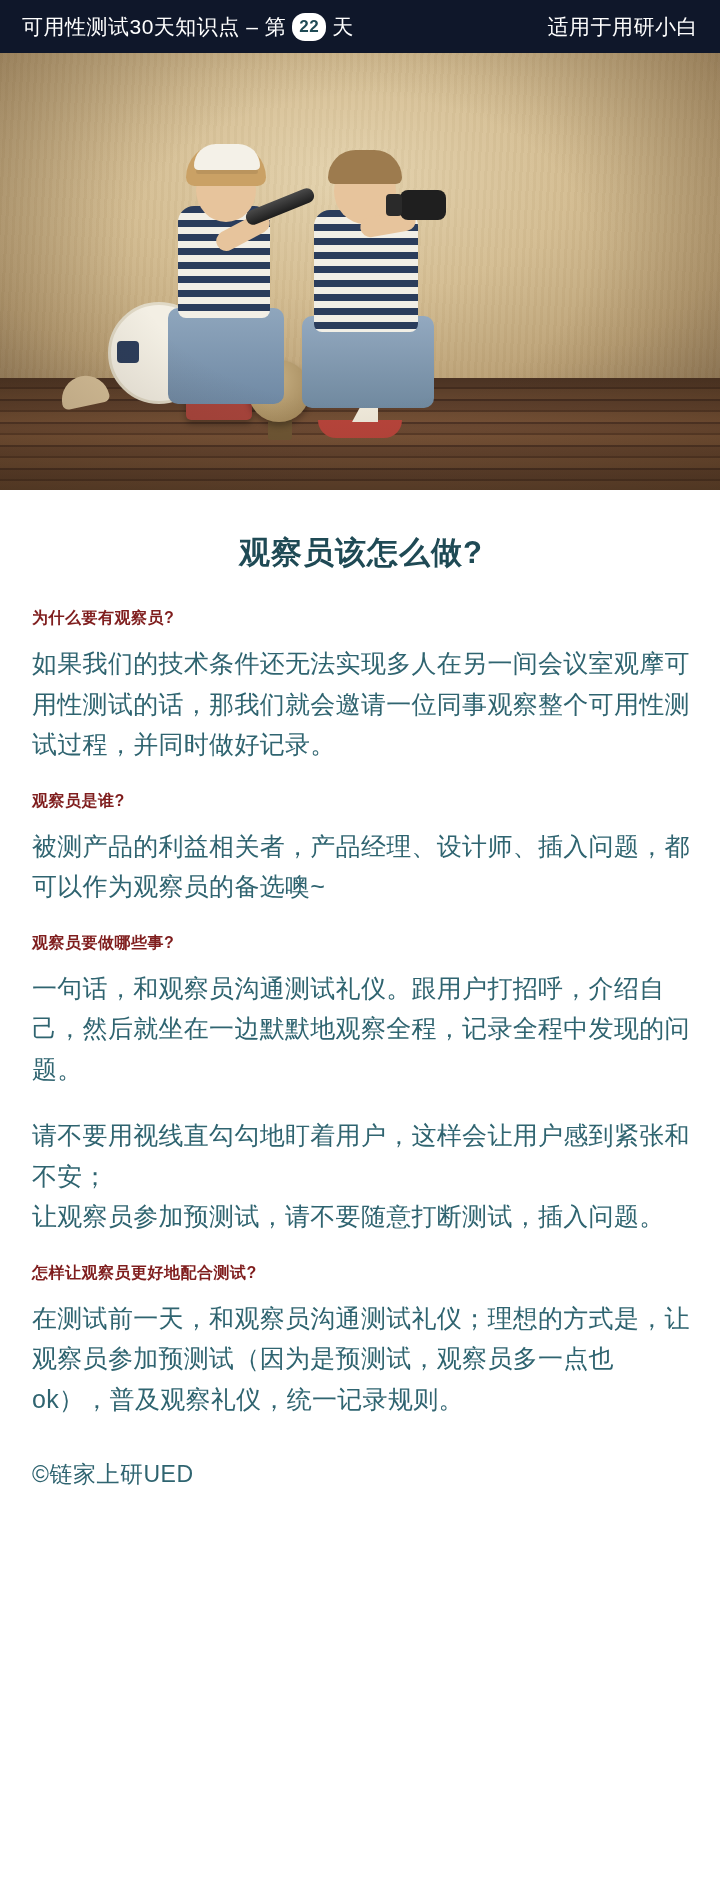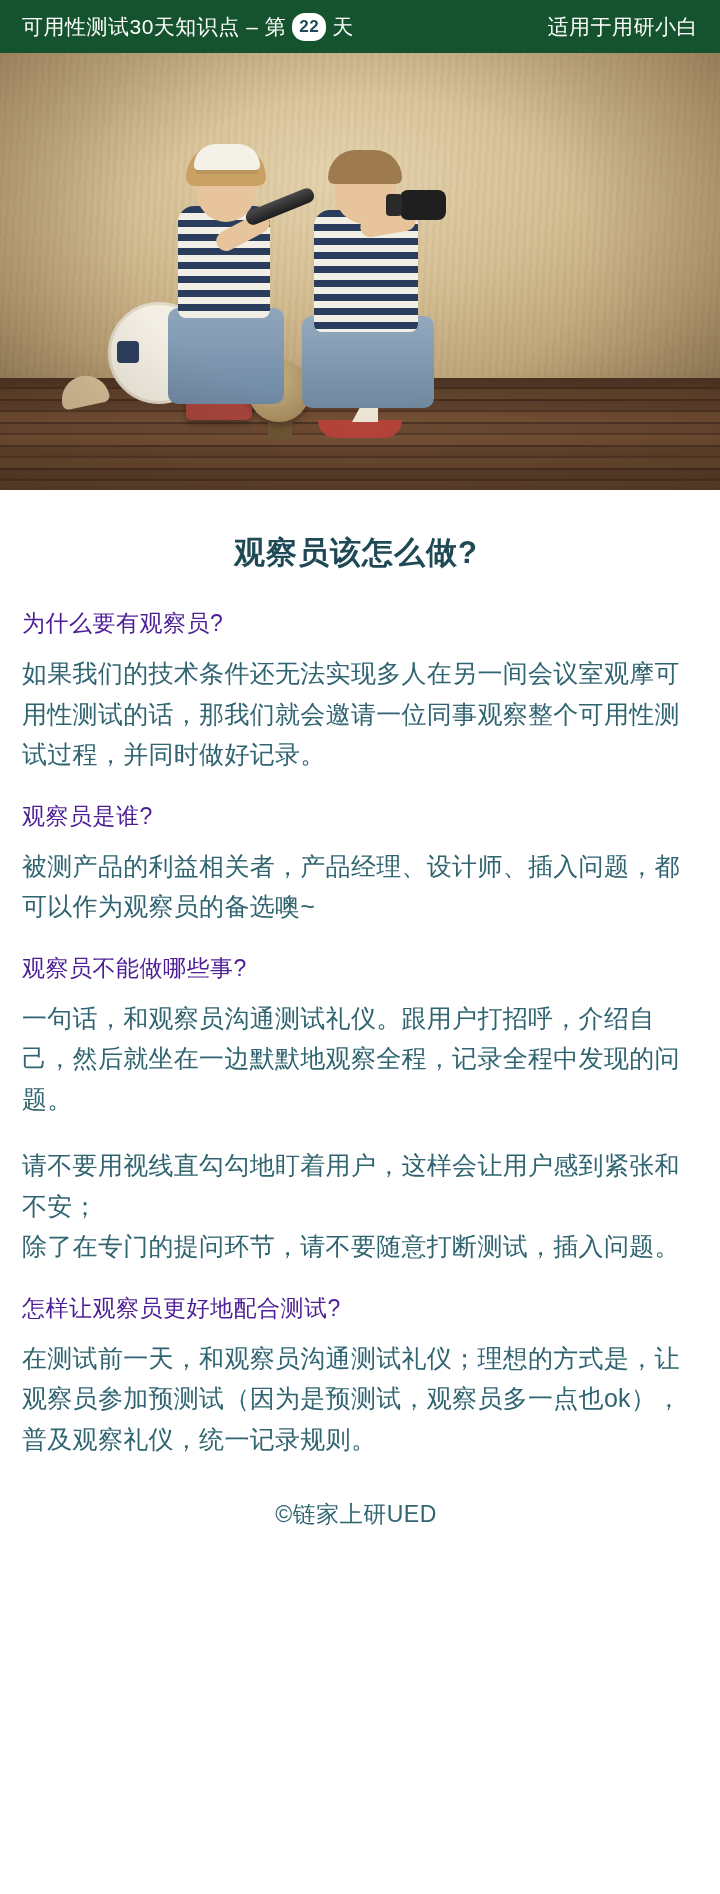--- a/index.html
+++ b/index.html
@@ -16,21 +16,21 @@
     width: 720px;
     min-height: 1894px;
     background: #ffffff;
     position: relative;
     overflow: hidden;
   }
 
   
   .topbar {
     height: 53px;
-    background: #14532d;
+    background: #0f172a;
     color: #ffffff;
     display: flex;
     align-items: center;
     justify-content: space-between;
     padding: 0 22px;
     box-sizing: border-box;
     font-size: 21px;
     letter-spacing: 0.5px;
   }
   .topbar-left {
@@ -230,50 +230,49 @@
   .shell {
     position: absolute; bottom: 84px; left: 60px;
     width: 48px; height: 30px;
     background: #d9c39c;
     border-radius: 24px 24px 6px 6px;
     transform: rotate(-12deg);
   }
 
   
   .article {
-    padding: 30px 30px 44px 22px;
+    padding: 30px 30px 44px 32px;
     box-sizing: border-box;
   }
   .article-title {
     text-align: center;
     color: #1f4a55;
     font-size: 31px;
     font-weight: bold;
     margin: 12px 0 34px 0;
     letter-spacing: 1px;
   }
   .section {
     margin-bottom: 26px;
   }
   .section-heading {
-    color: #4c1d95;
-    font-size: 23px;
-    font-weight: normal;
+    color: #7f1d1d;
+    font-size: 16px;
+    font-weight: bold;
     margin: 0 0 14px 0;
     letter-spacing: 0.5px;
   }
   .section-body {
     color: #2f6470;
     font-size: 25px;
     line-height: 1.62;
     margin: 0;
     letter-spacing: 0.3px;
   }
   .footer-credit {
-    text-align: center;
     color: #2f6470;
     font-size: 23px;
     margin-top: 40px;
     letter-spacing: 0.5px;
   }
 </style>
 </head>
 <body>
 
 <div class="page">
@@ -328,27 +327,27 @@
       <h2 class="section-heading">为什么要有观察员?</h2>
       <p class="section-body">如果我们的技术条件还无法实现多人在另一间会议室观摩可用性测试的话，那我们就会邀请一位同事观察整个可用性测试过程，并同时做好记录。</p>
     </div>
 
     <div class="section">
       <h2 class="section-heading">观察员是谁?</h2>
       <p class="section-body">被测产品的利益相关者，产品经理、设计师、插入问题，都可以作为观察员的备选噢~</p>
     </div>
 
     <div class="section">
-      <h2 class="section-heading">观察员不能做哪些事?</h2>
+      <h2 class="section-heading">观察员要做哪些事?</h2>
       <p class="section-body">一句话，和观察员沟通测试礼仪。跟用户打招呼，介绍自己，然后就坐在一边默默地观察全程，记录全程中发现的问题。</p>
     </div>
 
     <div class="section">
       <p class="section-body" style="white-space: pre-line;">请不要用视线直勾勾地盯着用户，这样会让用户感到紧张和不安；
-除了在专门的提问环节，请不要随意打断测试，插入问题。</p>
+让观察员参加预测试，请不要随意打断测试，插入问题。</p>
     </div>
 
     <div class="section">
       <h2 class="section-heading">怎样让观察员更好地配合测试?</h2>
       <p class="section-body">在测试前一天，和观察员沟通测试礼仪；理想的方式是，让观察员参加预测试（因为是预测试，观察员多一点也ok），普及观察礼仪，统一记录规则。</p>
     </div>
 
     <div class="footer-credit">©链家上研UED</div>
   </div>
 

